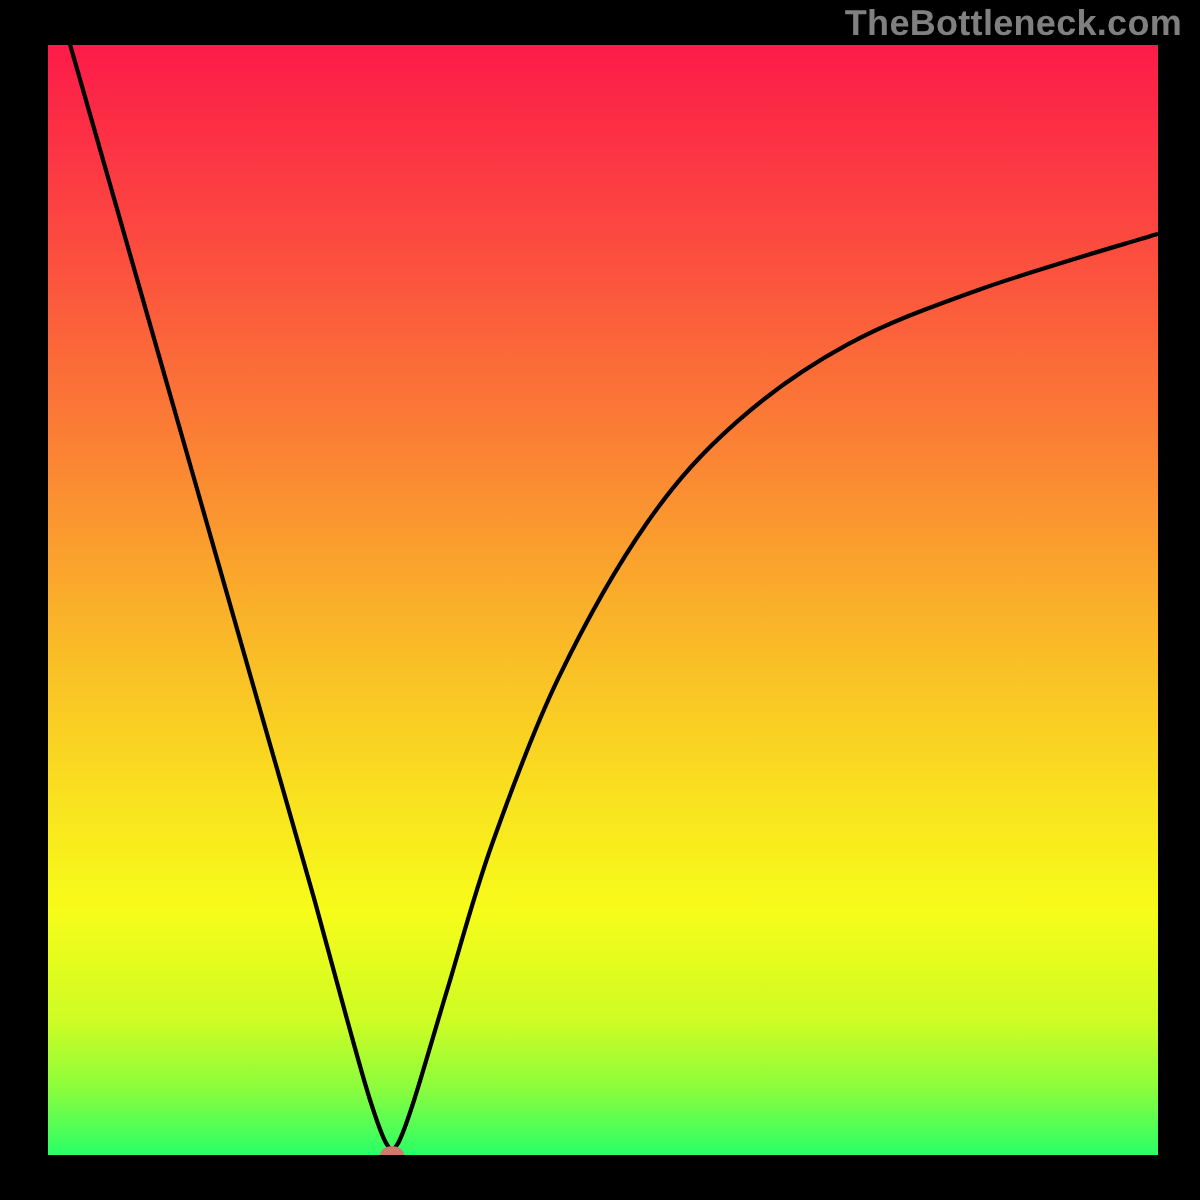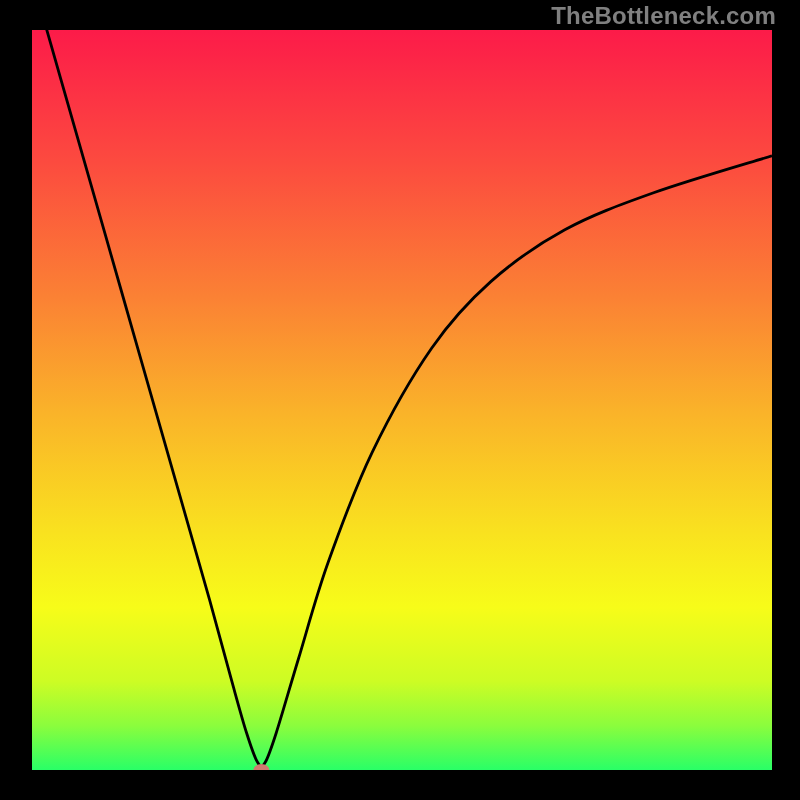--- a/index.html
+++ b/index.html
@@ -1,21 +1,21 @@
 <!DOCTYPE html>
 <html><head>
 <meta charset="utf-8">
 <style>
   * { margin: 0; padding: 0; box-sizing: border-box; }
   html, body { width: 800px; height: 800px; overflow: hidden; background: #000; }
   .wrap { position: relative; width: 800px; height: 800px; }
   .watermark {
     position: absolute;
     top: 2px;
-    right: 24px;
+    right: 12px;
     font-family: Arial, Helvetica, sans-serif;
     font-size: 24px;
     font-weight: 600;
     color: #808080;
     letter-spacing: 0.2px;
     z-index: 10;
   }
   svg { display: block; }
 </style>
 </head>

